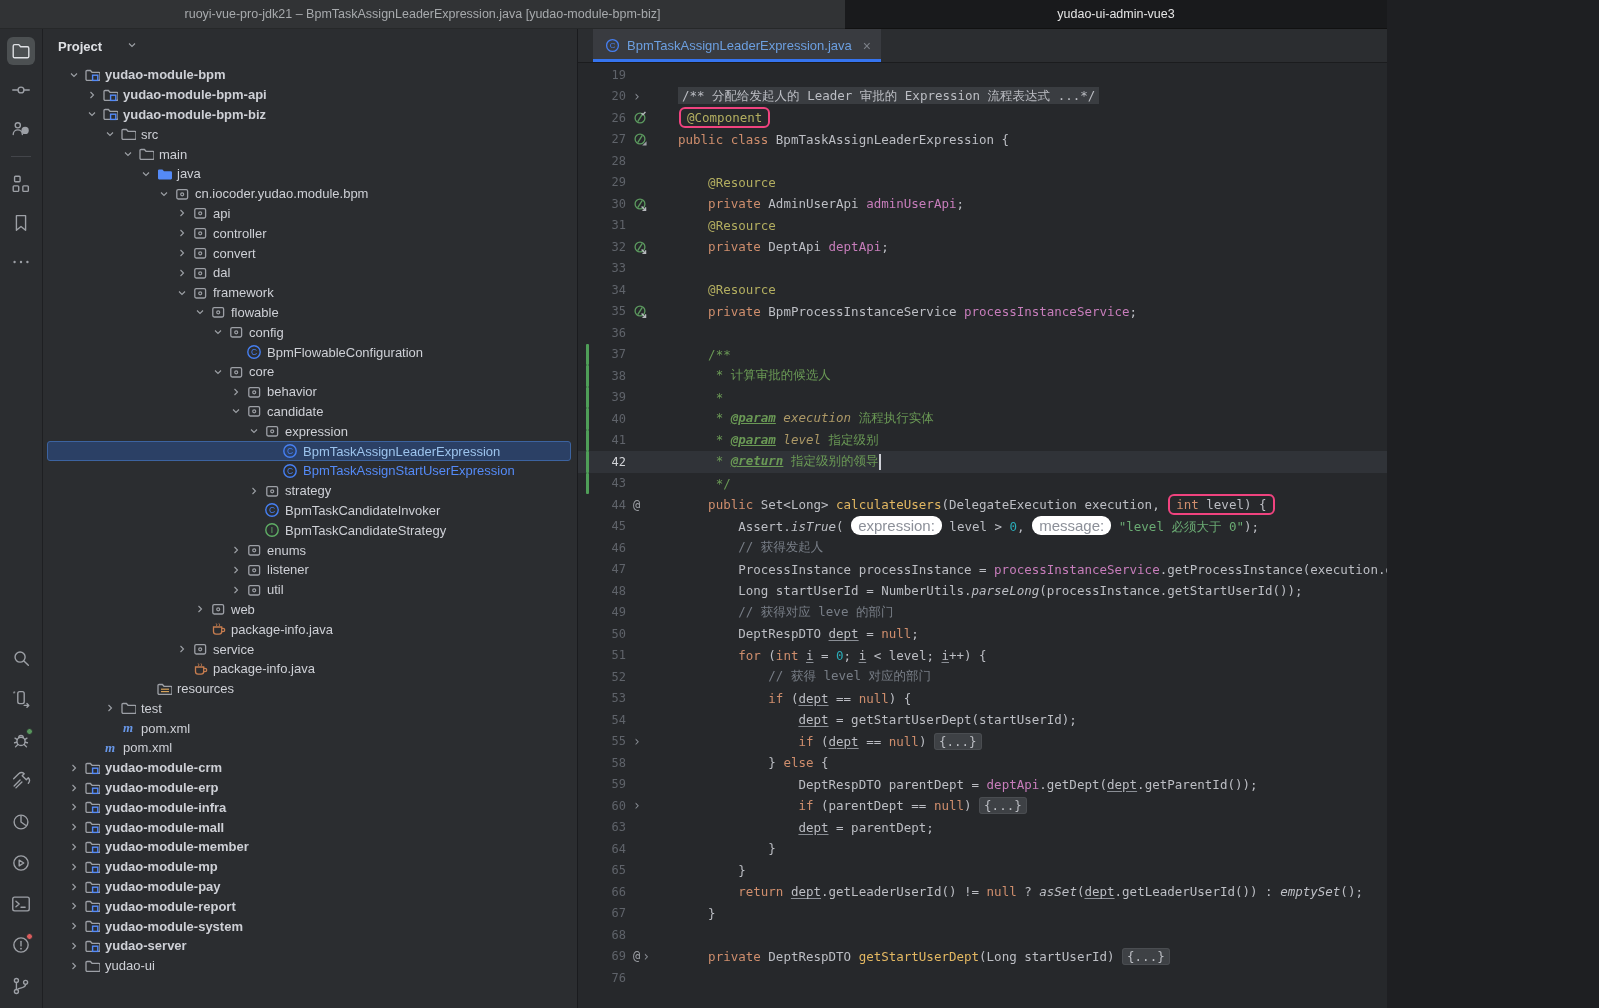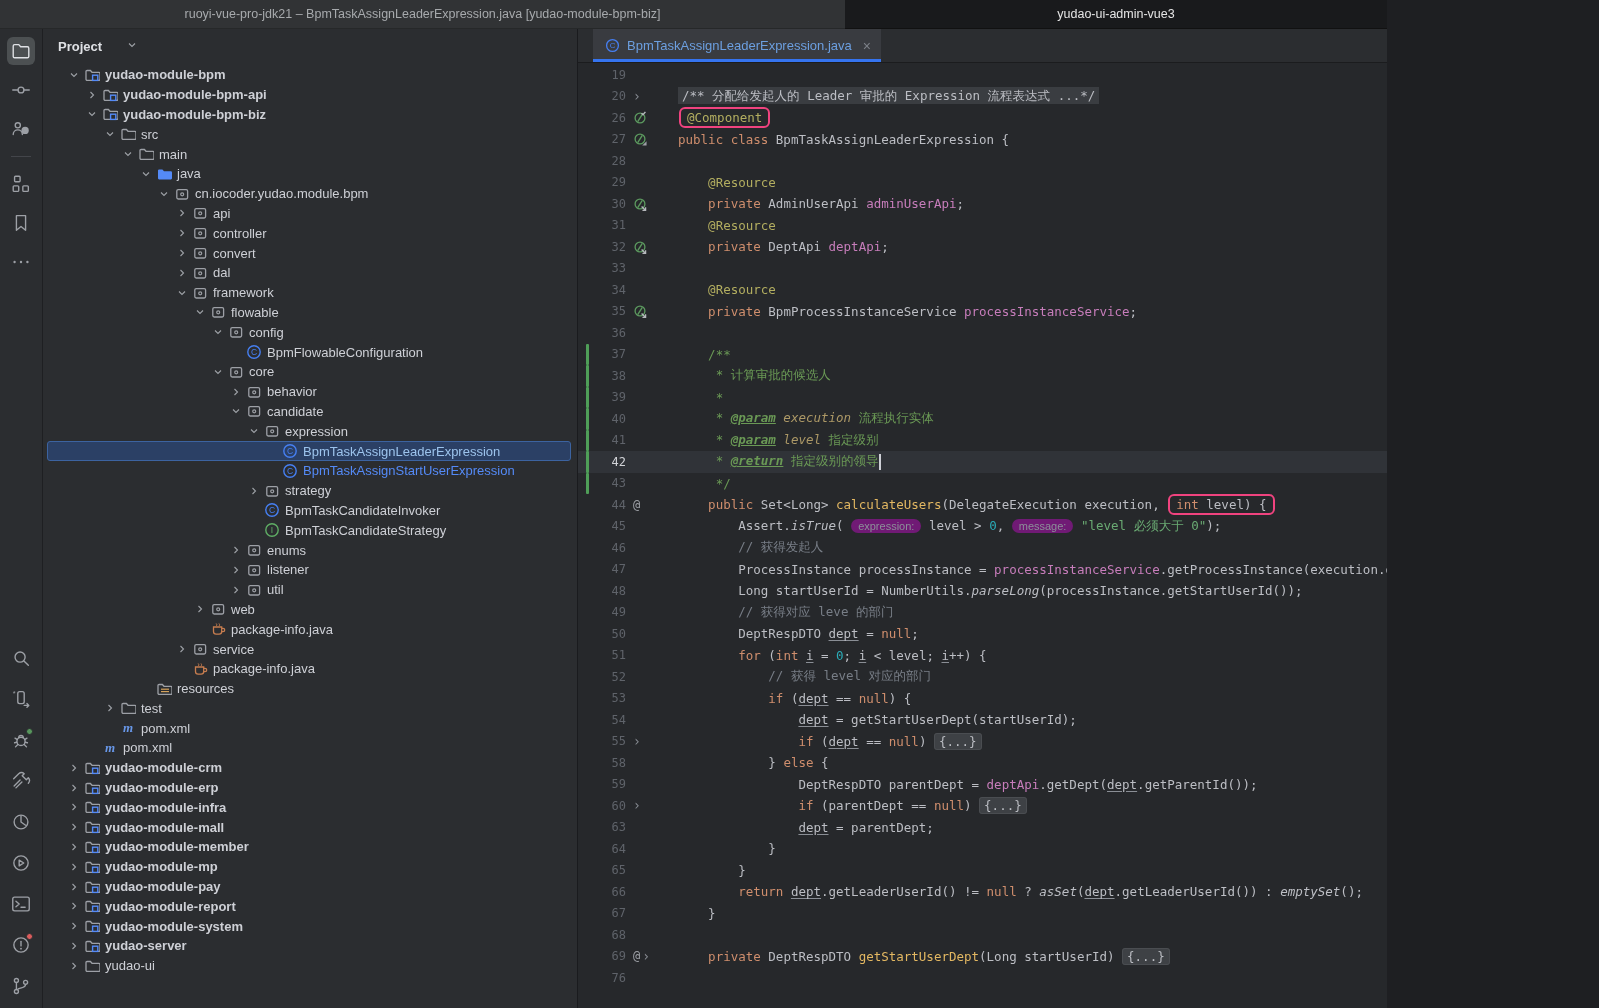--- a/index.html
+++ b/index.html
@@ -84,22 +84,22 @@
   .s-dt  { color:#6A9955; font-weight:bold; font-style:italic; text-decoration:underline; }
   .s-dp  { color:#AC9866; font-style:italic; }
   .s-cm  { color:#787E87; }
   .s-st  { color:#6AAB73; }
   .s-nu  { color:#2AACB8; }
   .s-sm  { font-style:italic; color:#BCBEC4; }
   .s-md  { color:#E3B862; }
   .s-uv  { color:#BCBEC4; text-decoration:underline; text-decoration-color:#8A8E95; text-underline-offset:2px; }
   .s-fl  { background:#3A3D41; color:#BCBEC4; padding:1px 4px; }
   .s-fo  { background:#3E4145; border:1px solid #4A4D51; border-radius:3px; padding:0 4px; color:#BCBEC4; }
-  .s-inlay { background:#701a75; color:#8C9099; border-radius:9px; padding:1px 7px;
-    font-size:11px; font-family:"Liberation Sans", sans-serif; }
+  .s-inlay { background:#ffffff; color:#8C9099; border-radius:9px; padding:1px 7px;
+    font-size:15px; font-family:"Liberation Sans", sans-serif; }
   .s-caret { display:inline-block; width:2px; height:16px; background:#CED0D6;
     vertical-align:middle; margin-left:1px; }
   .pinkbox { display:inline-block; border:2px solid #F0437F; border-radius:6px;
     padding:1px 6px; margin:-4px 1px; }
 </style>
 </head>
 <body>
 
 <div id="app">
   <div id="titlebars">

